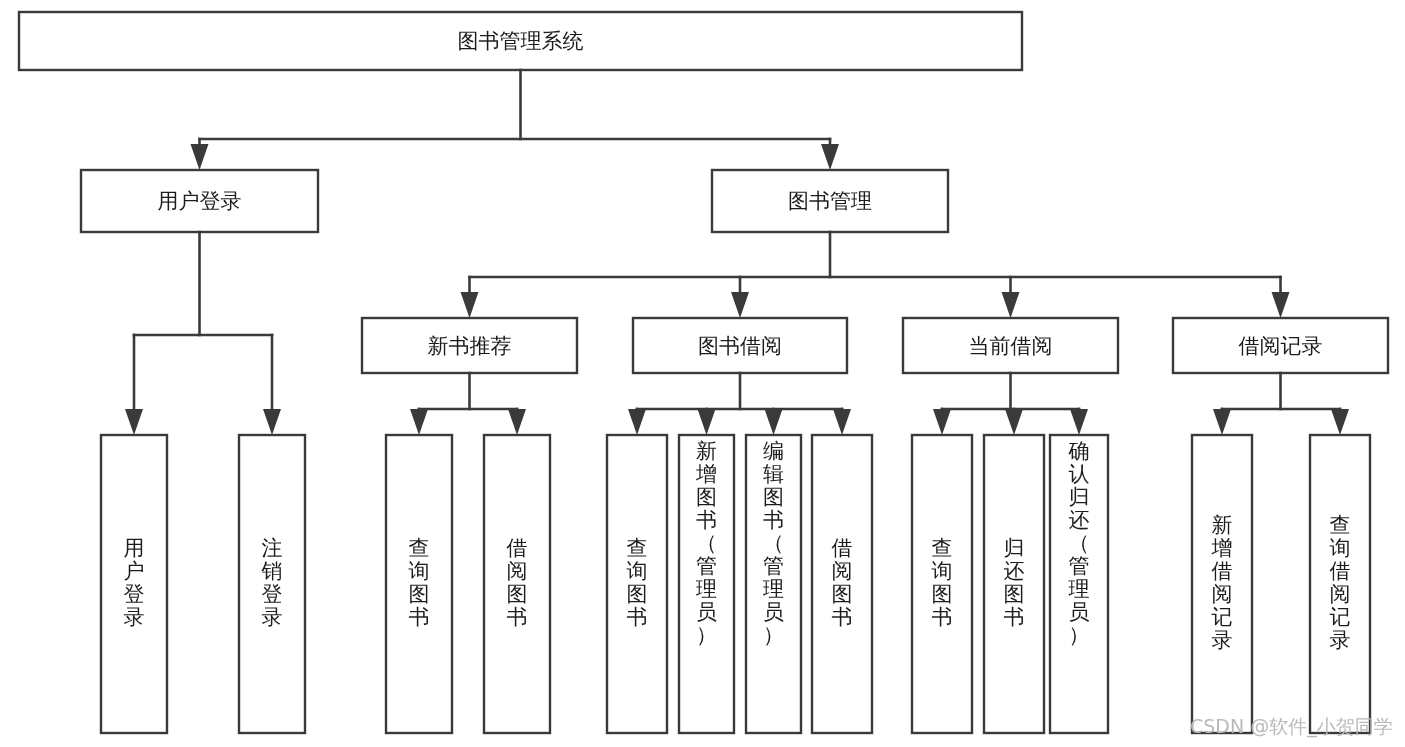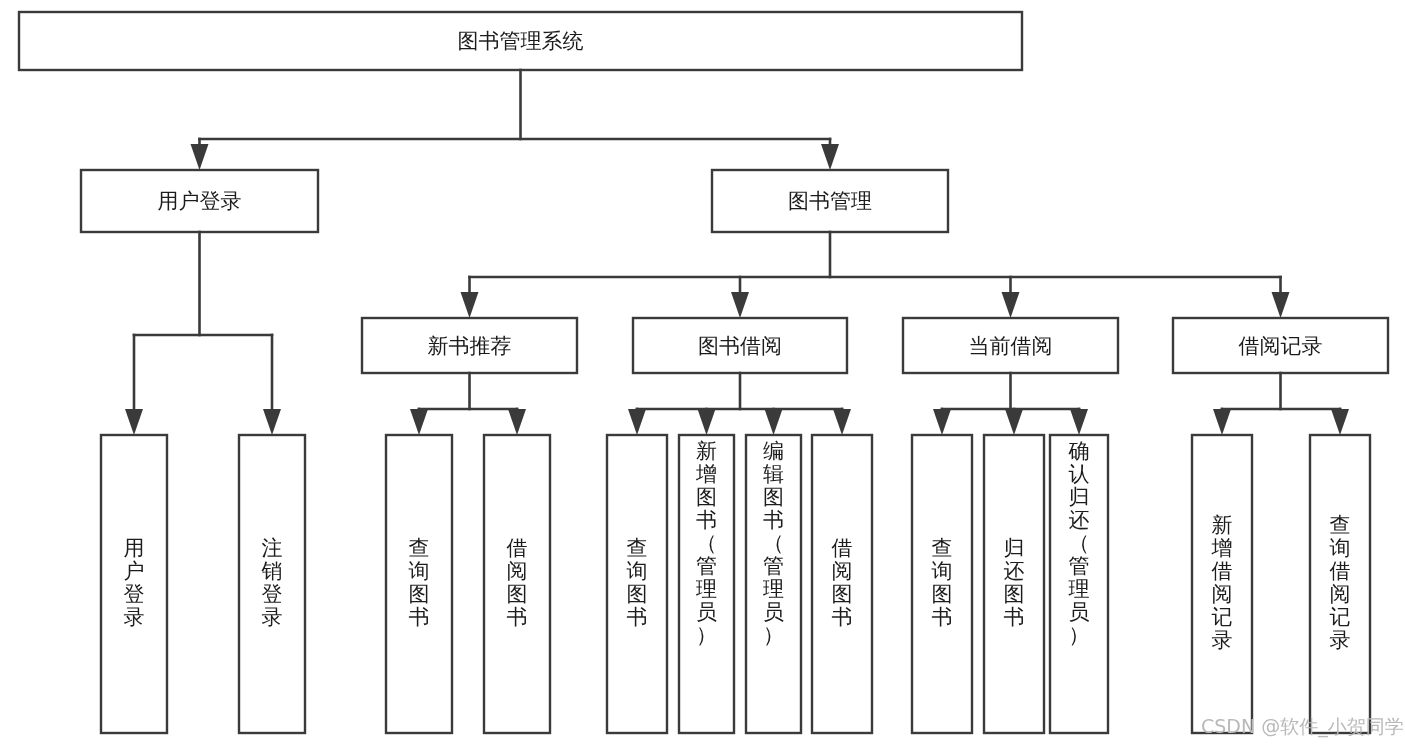--- a/index.html
+++ b/index.html
@@ -327,14 +327,14 @@
       </div>
       <div class="vert-text-wrap" style="left: 1310px; top: 435px; width: 60px; height: 298px;">
         <span class="vert-char">查</span>
         <span class="vert-char">询</span>
         <span class="vert-char">借</span>
         <span class="vert-char">阅</span>
         <span class="vert-char">记</span>
         <span class="vert-char">录</span>
       </div>
     </div>
-  <div class="watermark" style="left: 1190px; top: 714px; padding-left: 11px;">CSDN @软件_小贺同学</div>
+  <div class="watermark" style="left: 1190px; top: 714px;">CSDN @软件_小贺同学</div>
 </div>
 
 </body></html>

